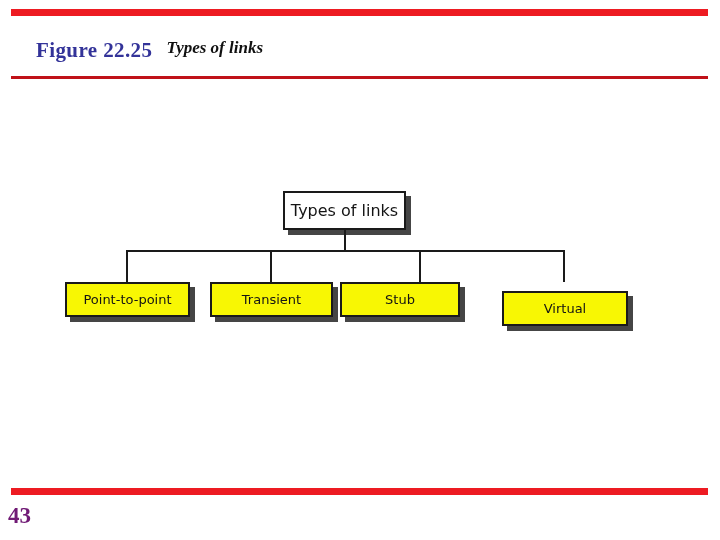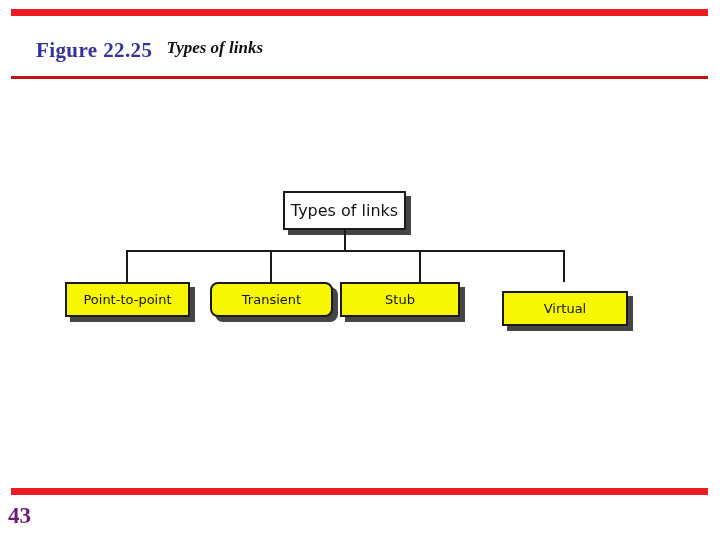--- a/index.html
+++ b/index.html
@@ -70,21 +70,21 @@
     height: 35px;
     font-size: 16px;
   }
   .leaf {
     top: 282px;
     height: 31px;
     background: var(--node-yellow, #F8F703);
     font-size: 13px;
   }
   .leaf1 { left: 65px;  width: 121px; }
-  .leaf2 { left: 210px; width: 119px; border-radius: 8px; }
+  .leaf2 { left: 210px; width: 119px; }
   .leaf3 { left: 340px; width: 116px; }
   .leaf4 { left: 502px; width: 122px; margin-top: 9px; }
   
   .conn {
     position: absolute;
     background: var(--line-color, #1a1a1a);
   }
   .stem { left: 344px; top: 230px; width: 2px; height: 20px; }
   .hbar { left: 126px; top: 250px; width: 439px; height: 2px; }
   .drop { top: 250px; width: 2px; height: 32px; }

